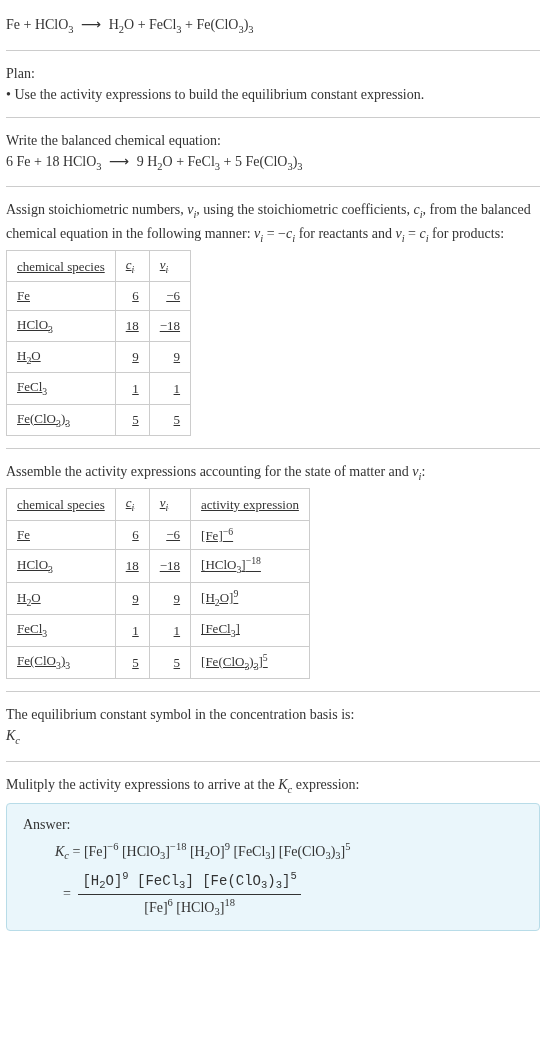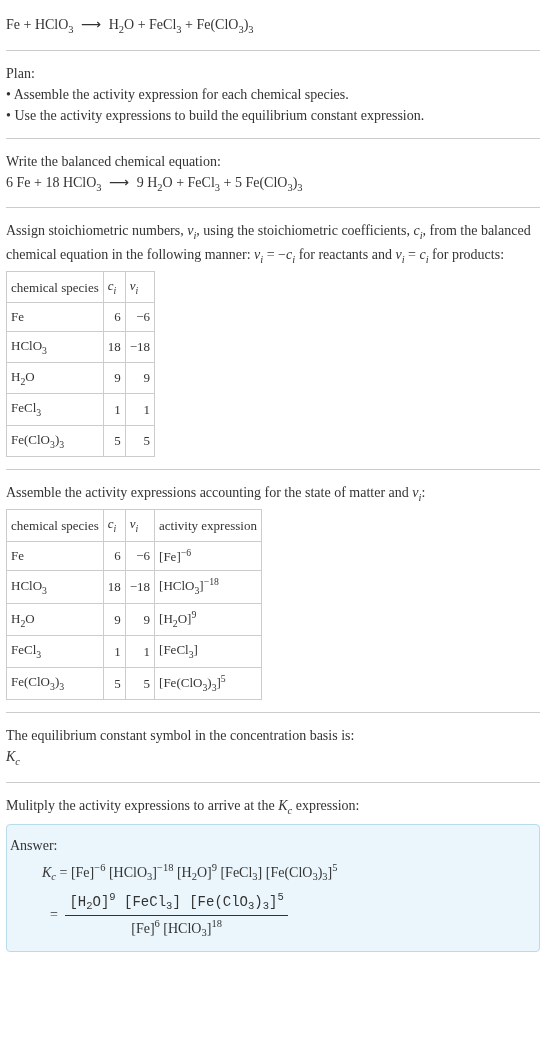--- a/index.html
+++ b/index.html
@@ -22,31 +22,32 @@
     .sub { vertical-align: sub; font-size: 0.75em; }
     .sup { vertical-align: super; font-size: 0.75em; }
     .italic { font-style: italic; }
     .arrow { display: inline-block; margin: 0 4px; }
     table {
       border-collapse: collapse;
       margin-top: 4px;
     }
     th, td {
       border: 1px solid #ccc;
-      padding: 4px 4px;
+      padding: 4px 10px;
       text-align: left;
       font-size: 13px;
+      text-decoration: underline;
     }
     th { font-weight: normal; background: #fff; }
     td.num { text-align: right; }
     .answer-box {
       background: #eaf6fb;
       border: 1px solid #b8dce8;
       border-radius: 4px;
-      padding: 10px 3px;
+      padding: 10px 16px;
       margin-top: 6px;
     }
     .kc-line { margin-left: 32px; margin-top: 4px; }
     .frac {
       display: inline-block;
       vertical-align: middle;
       text-align: center;
       margin-left: 4px;
     }
     .frac .num-top {
@@ -69,21 +70,20 @@
     <span>Fe + HClO</span><span class="sub">3</span>
     <span class="arrow">⟶</span>
     <span>H</span><span class="sub">2</span><span>O + FeCl</span><span class="sub">3</span><span> + Fe(ClO</span><span class="sub">3</span><span>)</span><span class="sub">3</span>
   </div>
 </div>
 
 <div class="divider"></div>
 
 <div class="section">
   <div>Plan:</div>
-  <div>• Assemble the activity expression for each chemical species.</div>
   <div>• Use the activity expressions to build the equilibrium constant expression.</div>
 </div>
 
 <div class="divider"></div>
 
 <div class="section">
   <div>Write the balanced chemical equation:</div>
   <div>
     <span>6 Fe + 18 HClO</span><span class="sub">3</span>
     <span class="arrow">⟶</span>

